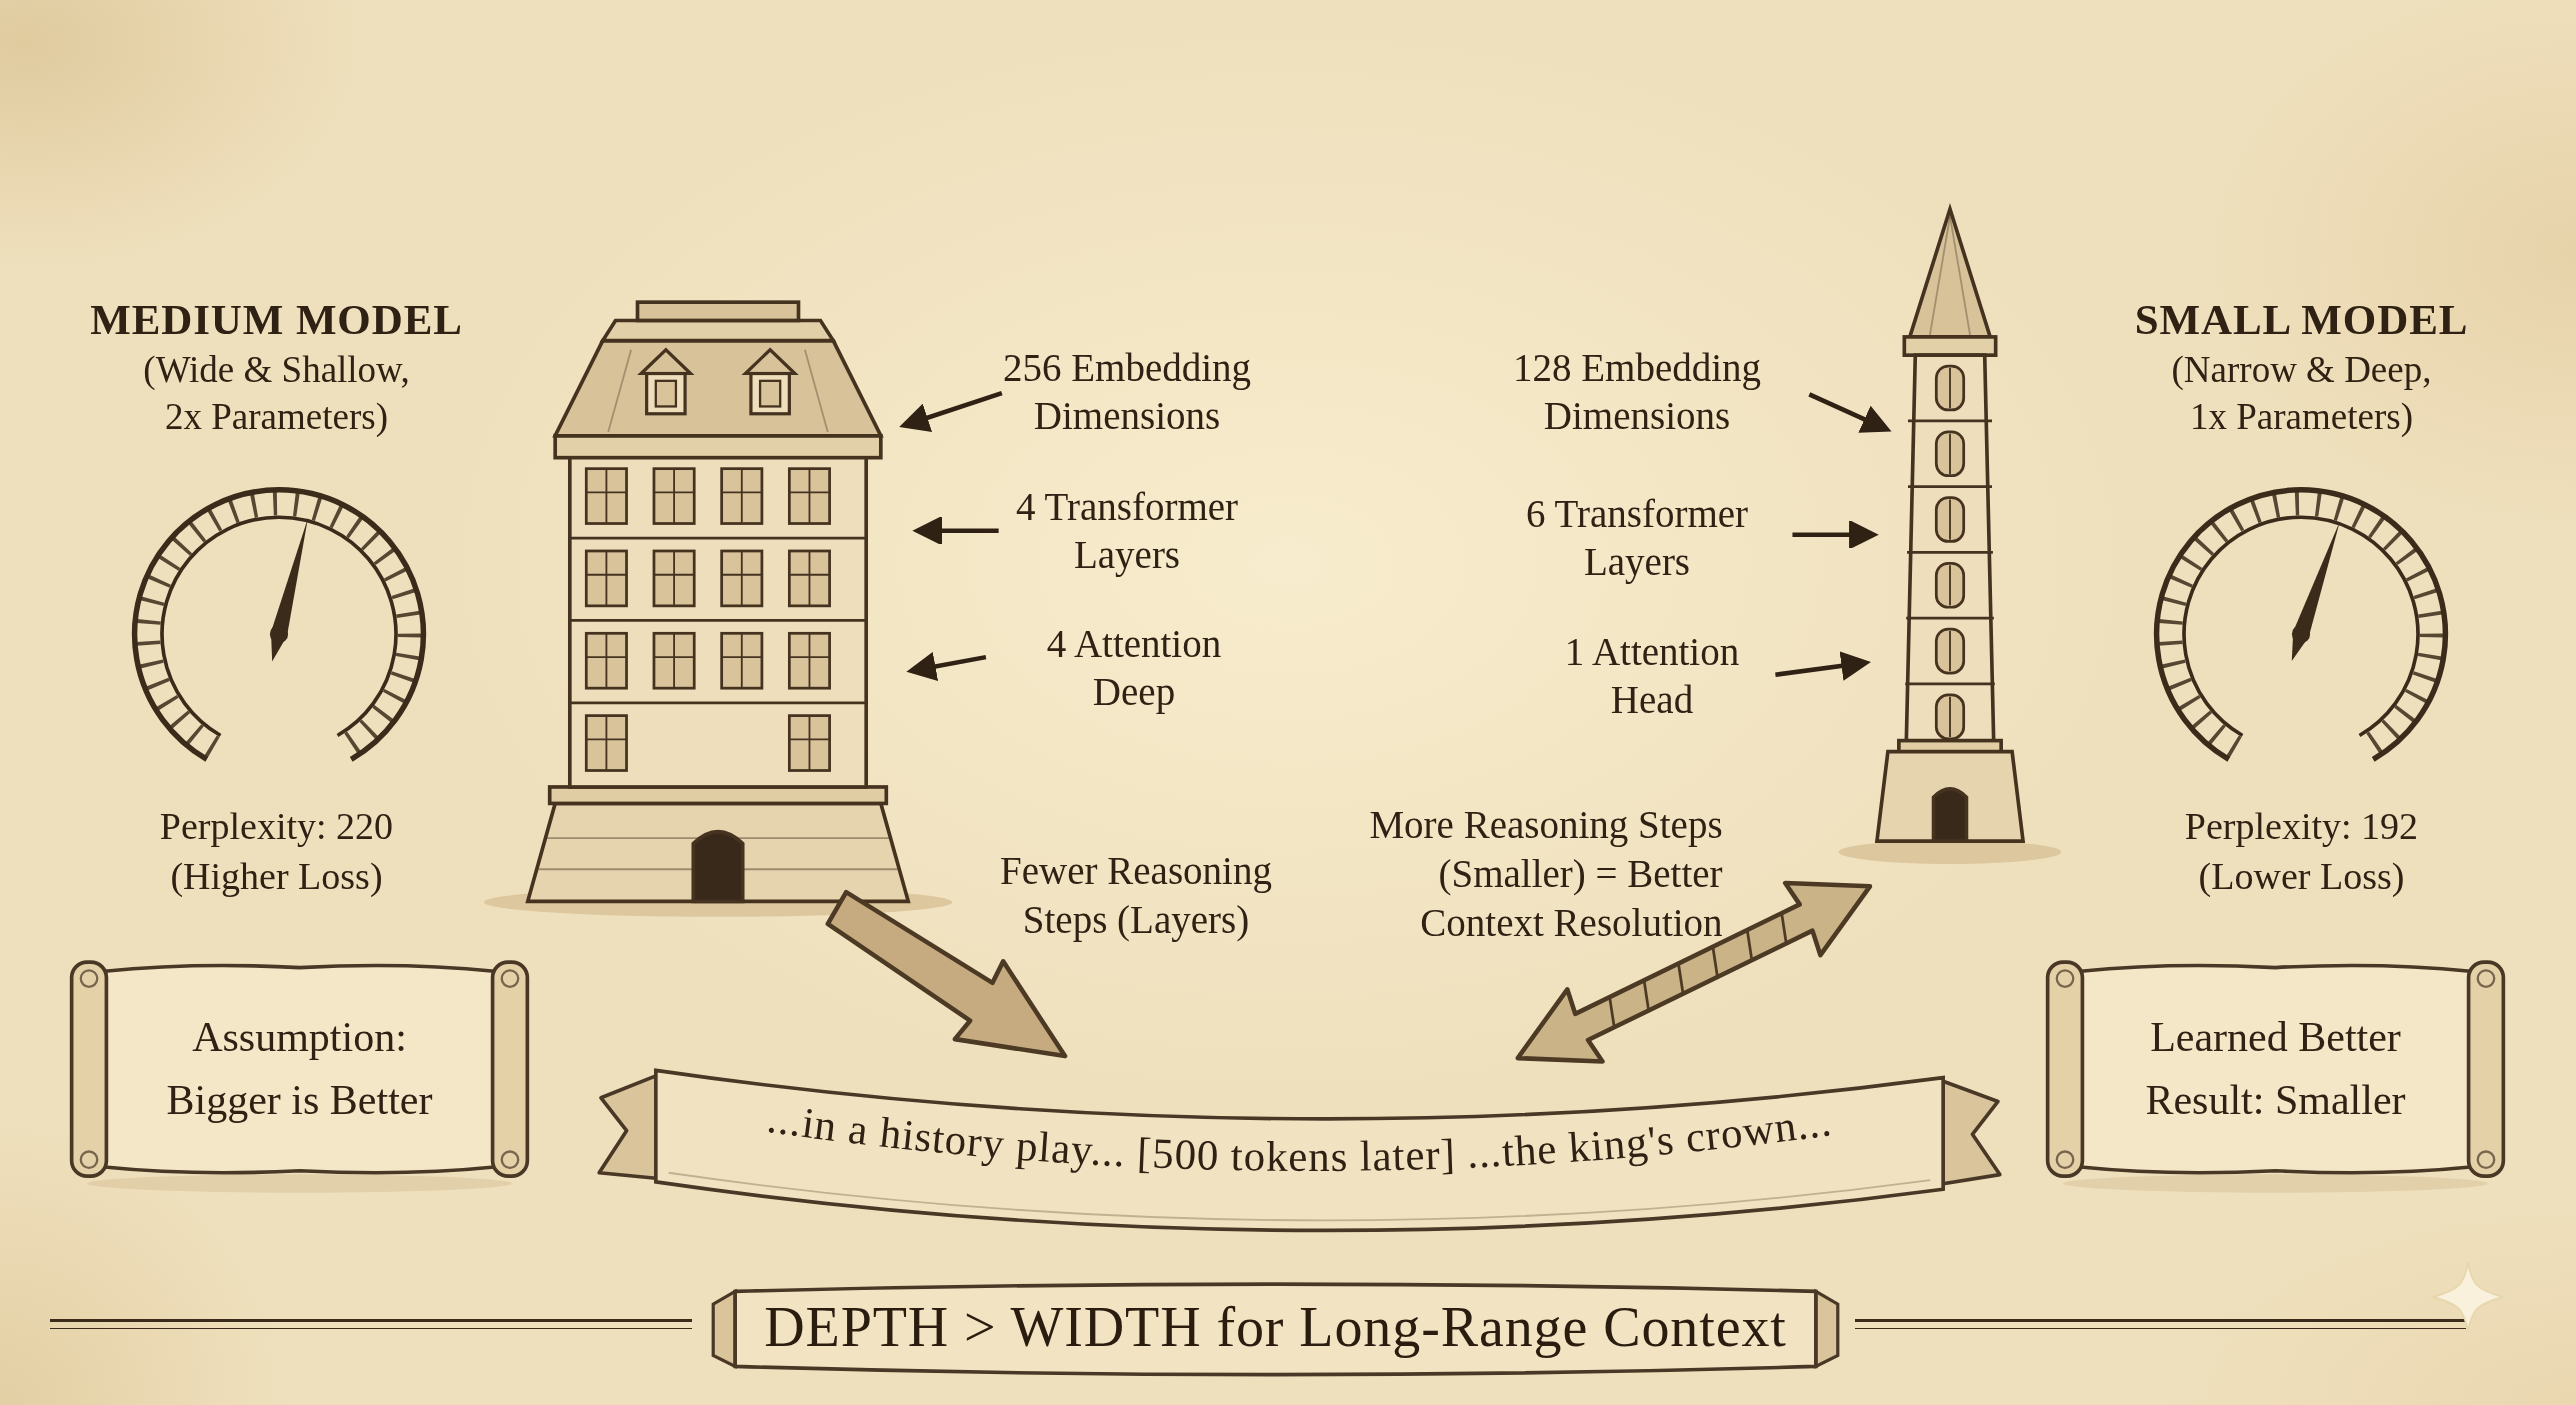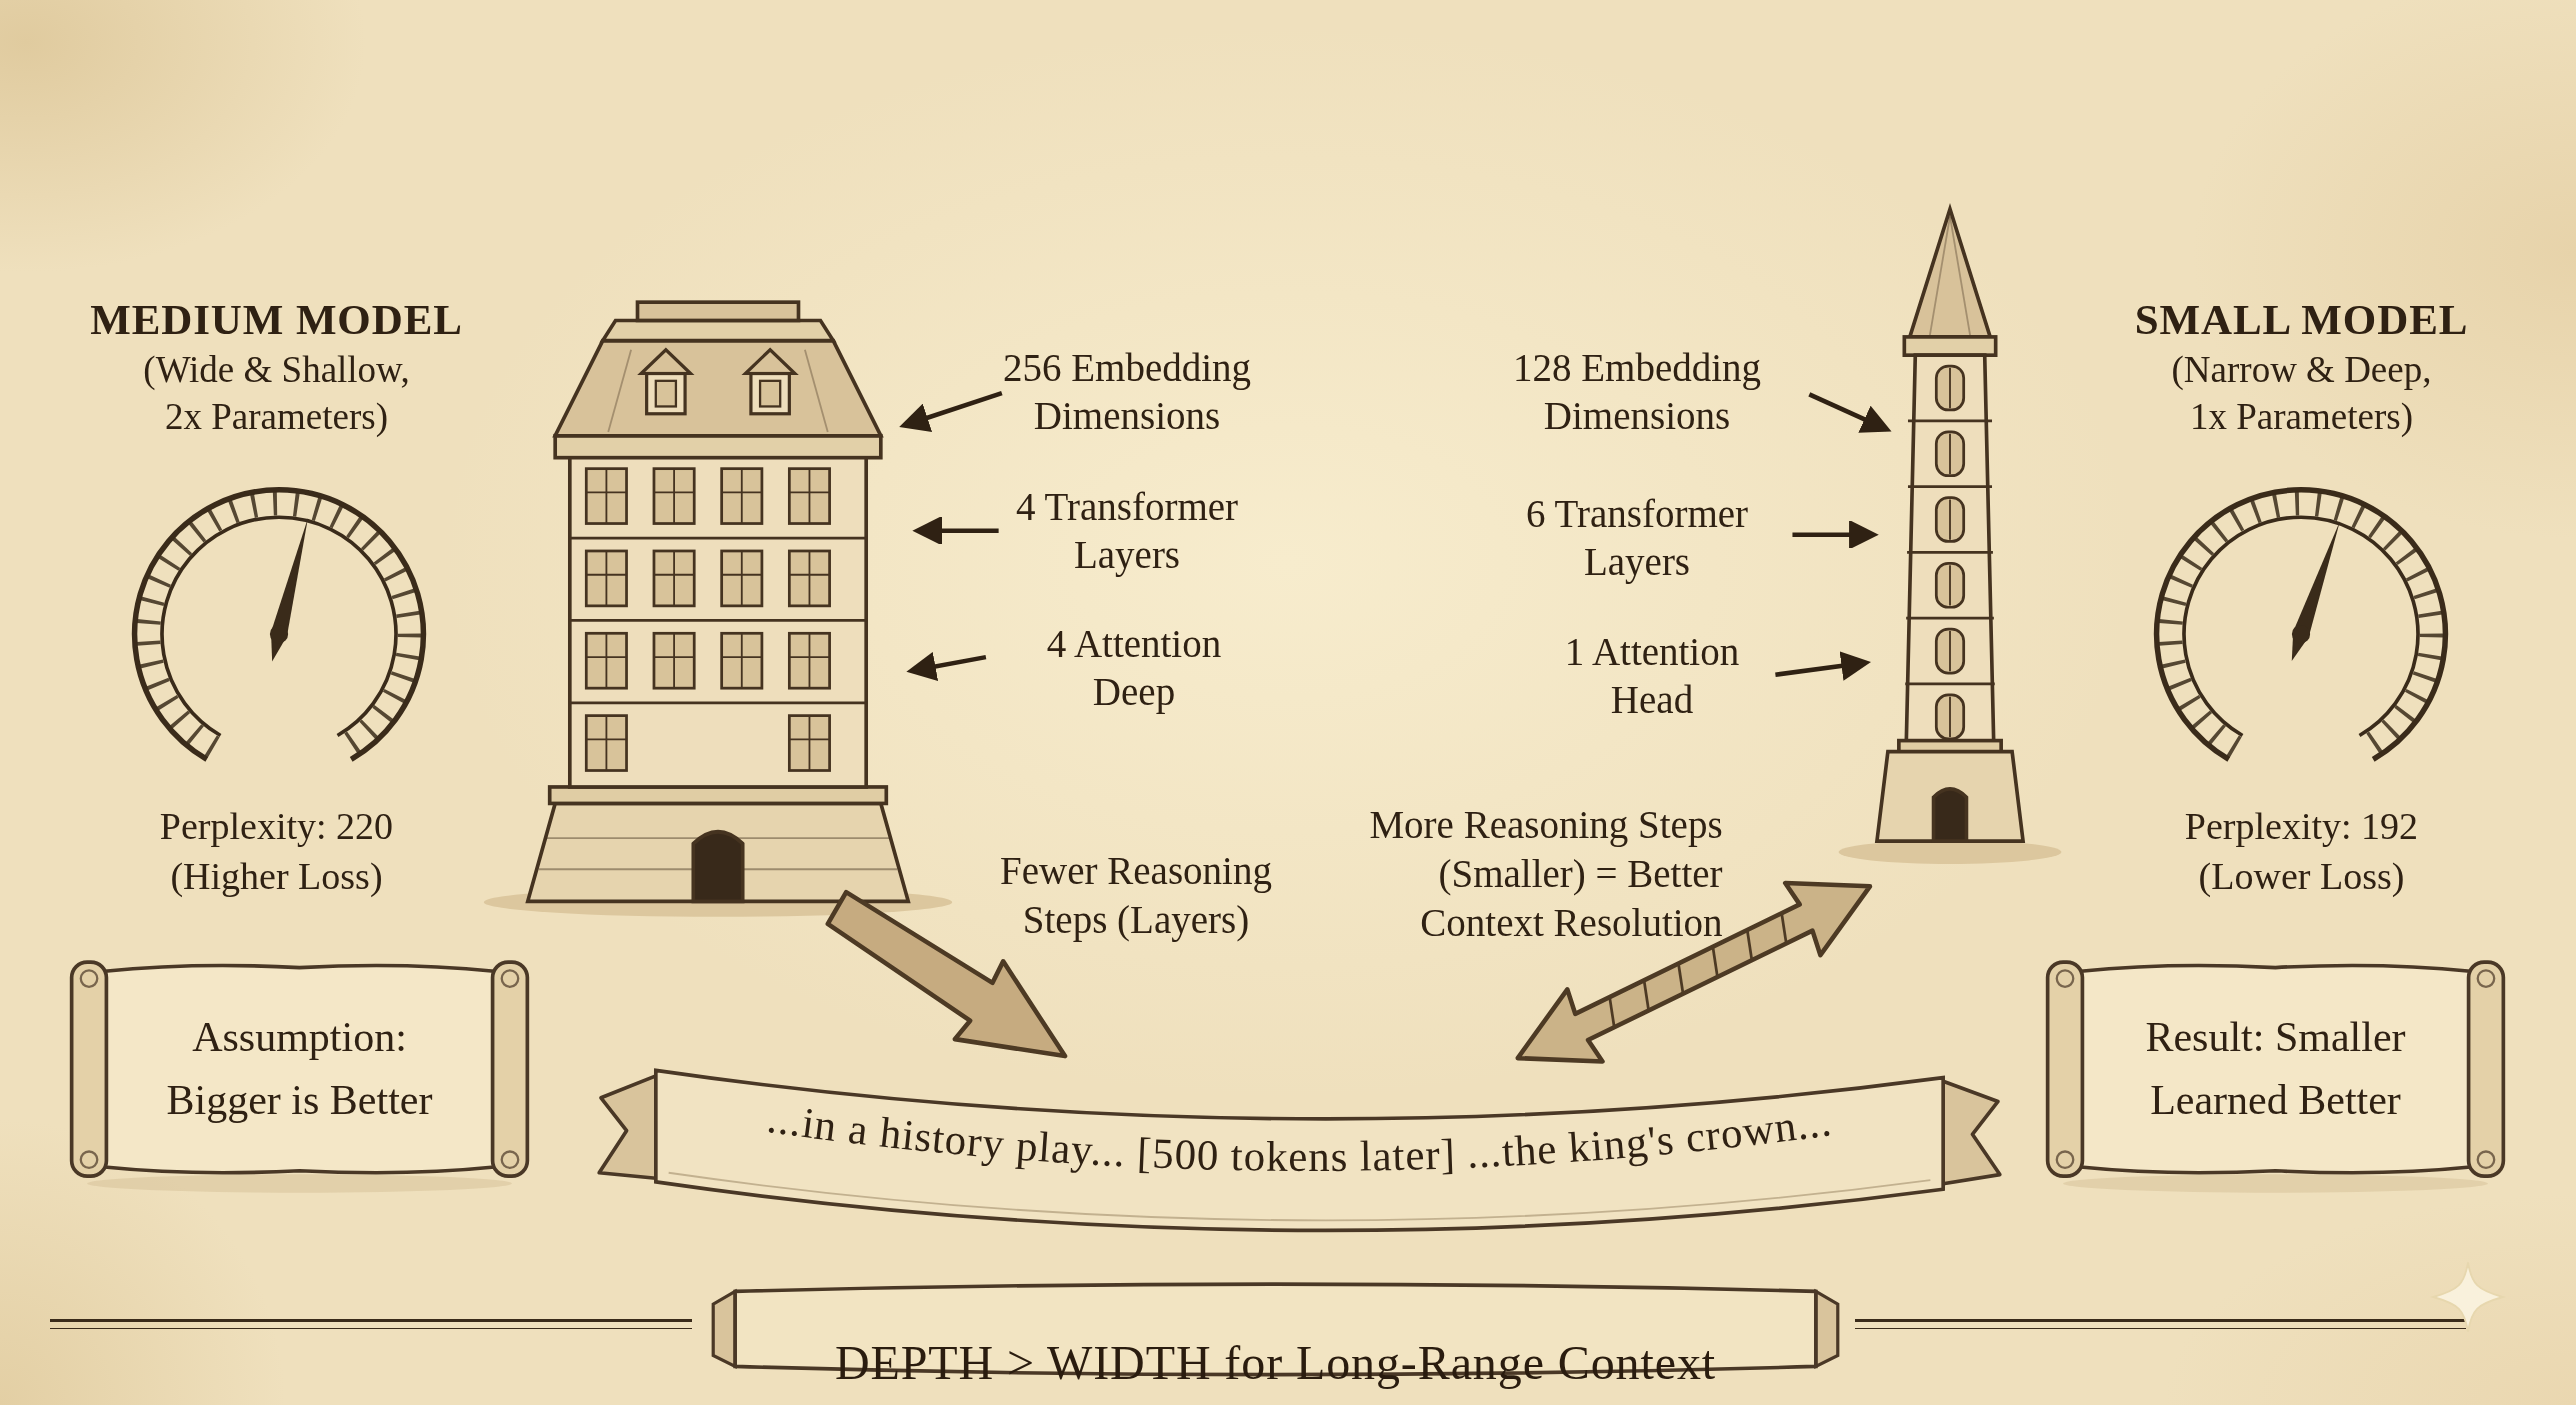--- a/index.html
+++ b/index.html
@@ -17,21 +17,21 @@
   .abs { position:absolute; }
   .ctr { text-align:center; }
   .title { top:60px; left:0; width:100%; font-size:84px; font-weight:600; letter-spacing:0.9px; color:#2a1c0f; }
   .model-head { width:531px; line-height:1.26; }
   .model-head .h1 { font-size:43px; font-weight:600; letter-spacing:0.9px; }
   .model-head .h2 { font-size:37px; }
   .perp { width:531px; font-size:38px; line-height:1.32; }
   .lbl { line-height:1.24; font-size:39px; transform:translateX(-50%); white-space:nowrap; }
   .note { line-height:1.26; font-size:39px; transform:translateX(-50%); white-space:nowrap; }
   .scroll-text { width:100%; font-size:42px; line-height:1.5; font-weight:500; }
-  .banner-text { width:1143px; font-size:48px; letter-spacing:0.9px; color:#2a1c0f;margin-top:40px; }
+  .banner-text { width:1143px; font-size:56px; letter-spacing:0.9px; color:#2a1c0f; }
   .rule { border-top:3.7px solid #3a2b1a; border-bottom:1.8px solid #3a2b1a; height:6.4px; }
   svg { display:block; }
   svg text { font-family:"Liberation Serif", serif; }
 </style>
 </head>
 <body>
 
 <div class="canvas">
 
   <svg width="0" height="0" style="position:absolute">
@@ -256,22 +256,22 @@
       <ellipse cx="265" cy="266" rx="232" ry="10" fill="#d9c49c" opacity="0.6"></ellipse>
       <path d="M 52,34 Q 150,24 265,30 Q 380,24 478,34 L 478,248 Q 380,258 265,252 Q 150,258 52,248 Z" fill="#f4e7c7" stroke="#4a3826" stroke-width="4"></path>
       <rect x="16" y="24" width="38" height="234" rx="17" fill="#e4d1a8" stroke="#4a3826" stroke-width="4"></rect>
       <circle cx="35" cy="42" r="9" fill="none" stroke="#4a3826" stroke-width="2.5" opacity="0.7"></circle>
       <circle cx="35" cy="240" r="9" fill="none" stroke="#4a3826" stroke-width="2.5" opacity="0.7"></circle>
       <rect x="476" y="24" width="38" height="234" rx="17" fill="#e4d1a8" stroke="#4a3826" stroke-width="4"></rect>
       <circle cx="495" cy="42" r="9" fill="none" stroke="#4a3826" stroke-width="2.5" opacity="0.7"></circle>
       <circle cx="495" cy="240" r="9" fill="none" stroke="#4a3826" stroke-width="2.5" opacity="0.7"></circle>
     </svg>
     <div class="abs ctr scroll-text" style="left:0; top:66px;">
+      <div>Learned Better</div>
       <div>Result: Smaller</div>
-      <div>Learned Better</div>
     </div>
   </div>
 
   <svg class="abs" style="left:595px; top:1010px;" width="1409" height="256" viewBox="0 0 1540 280">
     <polygon points="66,72 6,96 34,132 4,178 66,184" fill="#d9c49c" stroke="#4a3826" stroke-width="4" stroke-linejoin="round"></polygon>
     <polygon points="1474,78 1534,100 1506,136 1536,180 1474,190" fill="#d9c49c" stroke="#4a3826" stroke-width="4" stroke-linejoin="round"></polygon>
     <path d="M 66,66 Q 770,168 1474,74 L 1474,196 Q 770,290 66,188 Z" fill="#f1e3c2" stroke="#4a3826" stroke-width="4"></path>
     <path d="M 80,178 Q 770,278 1460,186" fill="none" stroke="#8a7452" stroke-width="2" opacity="0.45"></path>
     <path id="rtp" d="M 90,118 Q 770,232 1450,122" fill="none"></path>
     <text font-size="47" letter-spacing="1" fill="#2f2113" text-anchor="middle">

